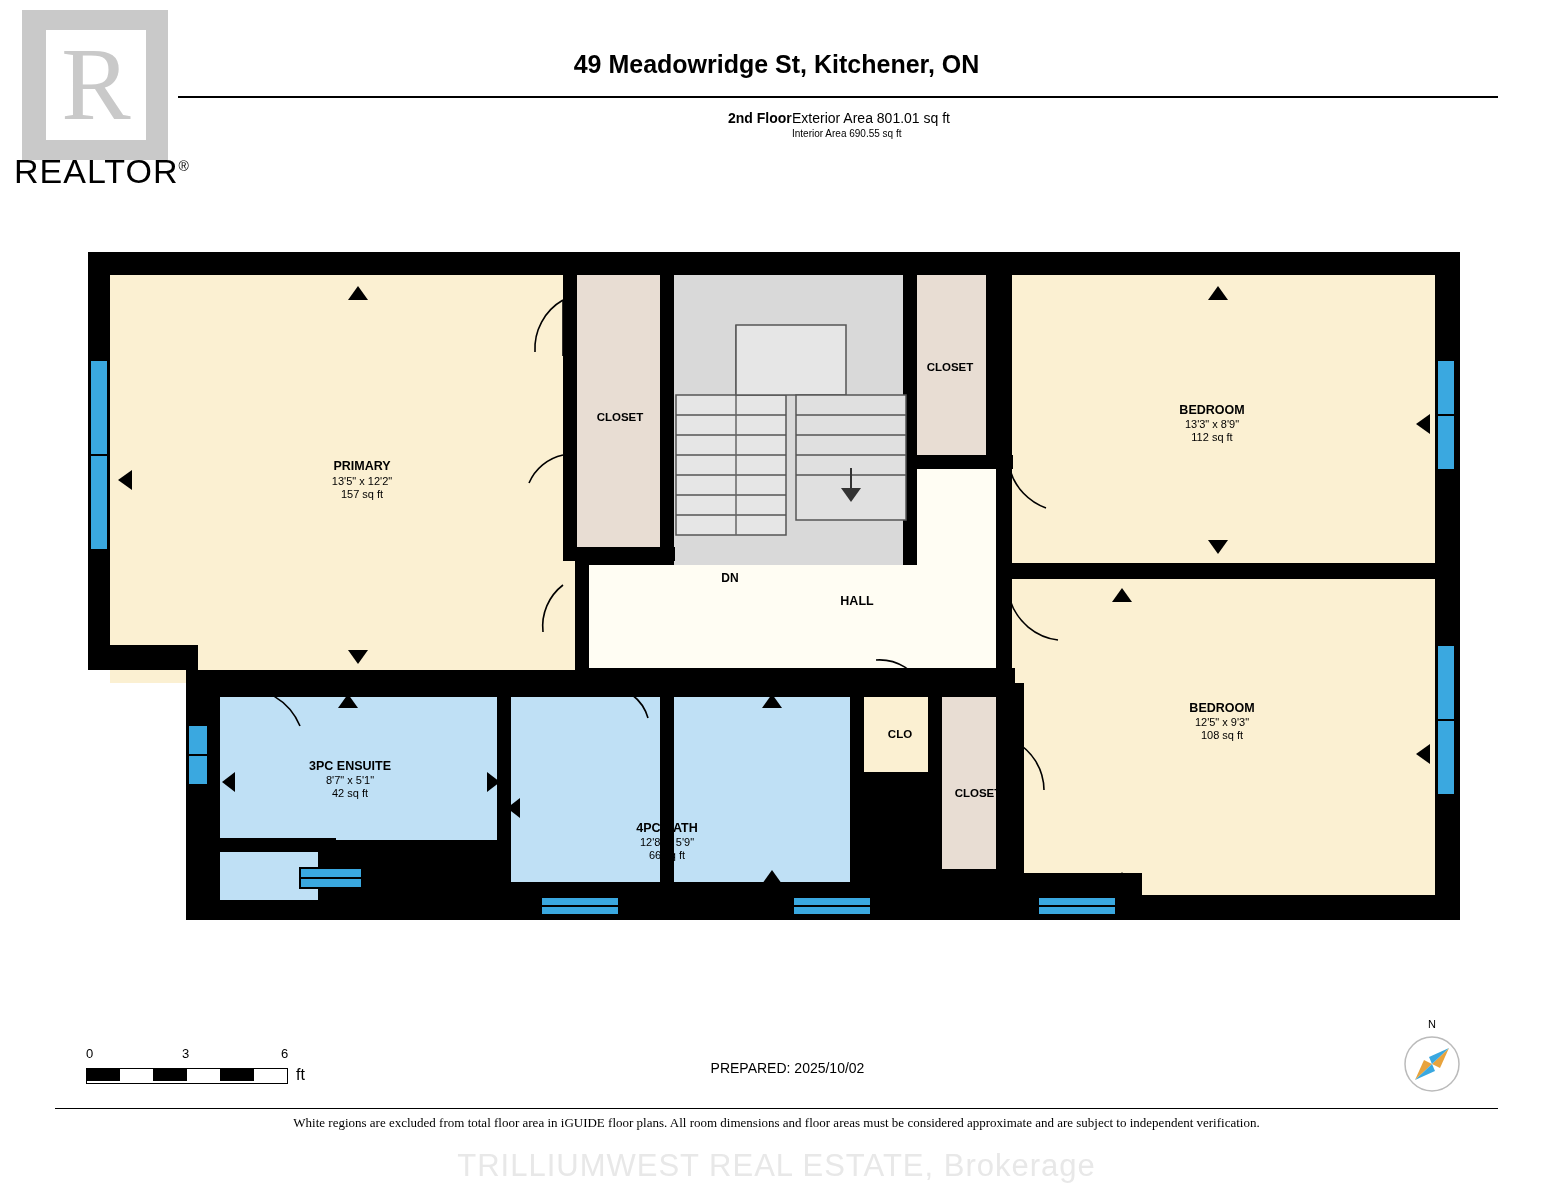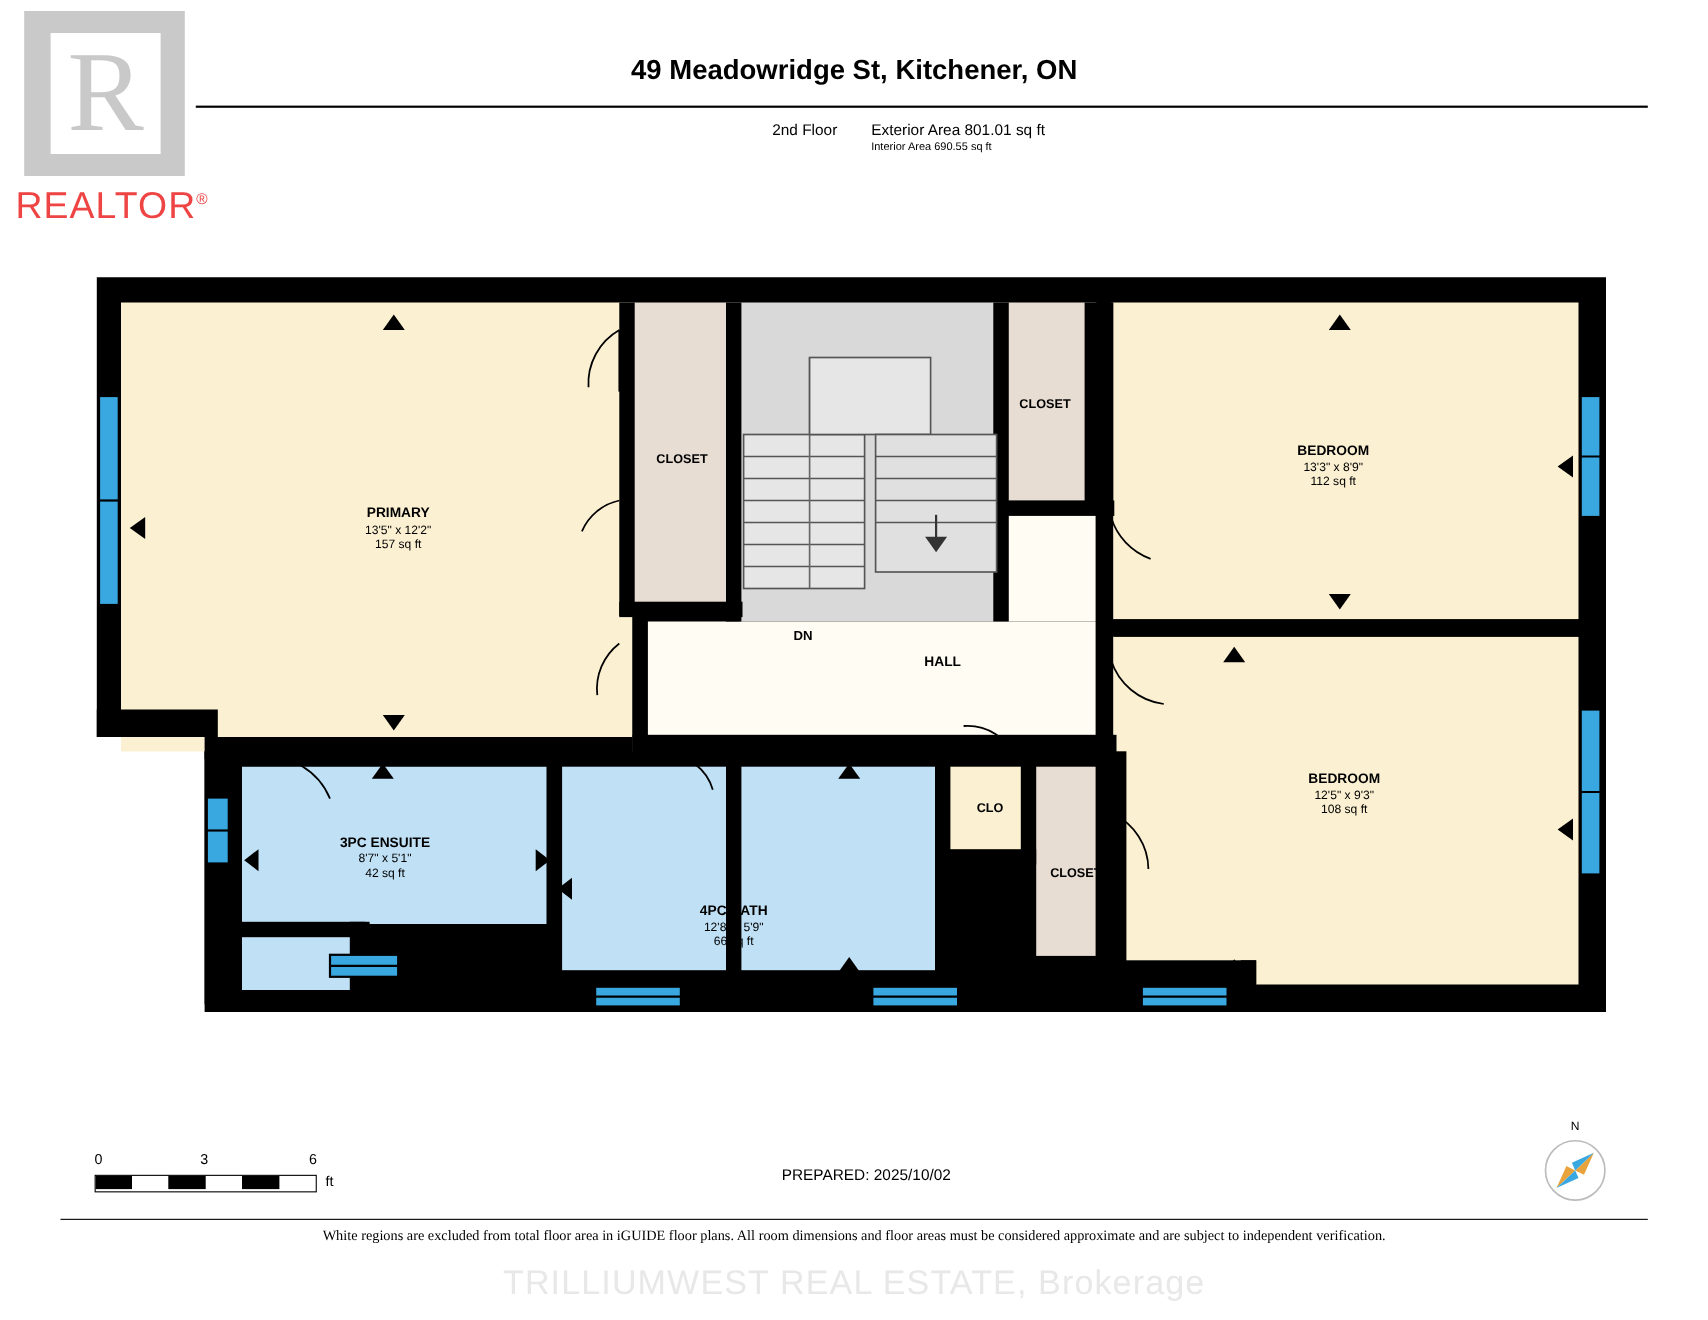--- a/index.html
+++ b/index.html
@@ -3,45 +3,45 @@
 <meta charset="utf-8">
 <style>
   html,body{margin:0;padding:0;background:#ffffff;}
   body{width:1553px;height:1200px;position:relative;font-family:"Liberation Sans",sans-serif;color:#000;overflow:hidden;}
 
   
   .realtor-logo{position:absolute;left:8px;top:8px;width:190px;height:200px;}
   .realtor-mark{position:absolute;left:14px;top:2px;width:146px;height:150px;background:#c9c9c9;}
   .realtor-r{position:absolute;left:38px;top:22px;width:100px;height:110px;background:#ffffff;
              font-family:"Liberation Serif",serif;font-size:104px;line-height:108px;text-align:center;color:#c9c9c9;}
-  .realtor-word{position:absolute;left:6px;top:160px;font-family:"Liberation Sans",sans-serif;
-                font-size:34px;letter-spacing:1px;color:#ef4444;font-weight:400;}
+  .realtor-word{position:absolute;left:6px;top:144px;font-family:"Liberation Sans",sans-serif;
+                font-size:34px;letter-spacing:1px;color:#000000;font-weight:400;}
   .realtor-word sup{font-size:14px;vertical-align:super;}
 
   .title{position:absolute;left:0;top:50px;width:1553px;text-align:center;font-size:25px;font-weight:bold;}
   .title-rule{position:absolute;left:178px;top:96px;width:1320px;height:2px;background:#000;}
 
-  .floorlabel{position:absolute;left:702px;top:110px;font-size:14px;font-weight:normal;}
+  .floorlabel{position:absolute;left:728px;top:110px;font-size:14px;font-weight:bold;}
   .ext-area{position:absolute;left:792px;top:110px;font-size:14px;}
   .int-area{position:absolute;left:792px;top:128px;font-size:10px;text-align:right;}
 
   
   #plan{position:absolute;left:0;top:0;width:1553px;height:1200px;}
 
   
   .scalebar{position:absolute;left:86px;top:1068px;width:200px;height:14px;border:1px solid #000;background:#fff;}
   .scalebar i{position:absolute;top:0;height:12px;background:#000;display:block;}
   .sb1{left:0;width:33px;}
   .sb2{left:66px;width:34px;}
   .sb3{left:133px;width:34px;}
   .tick{position:absolute;font-size:13px;}
   .t0{left:86px;top:1046px;}
   .t3{left:182px;top:1046px;}
   .t6{left:281px;top:1046px;}
-  .ftlbl{position:absolute;left:296px;top:1066px;font-size:13px;}
+  .ftlbl{position:absolute;left:296px;top:1066px;font-size:16px;}
 
   .prepared{position:absolute;left:0;top:1060px;width:1553px;text-align:center;font-size:14px;padding-left:11px;}
 
   .compass{position:absolute;left:1403px;top:1035px;width:58px;height:58px;}
   .compass-n{position:absolute;left:1428px;top:1018px;font-size:11px;}
 
   .disclaimer-rule{position:absolute;left:55px;top:1108px;width:1443px;height:1px;background:#000;}
   .disclaimer{position:absolute;left:0;top:1115px;width:1553px;text-align:center;font-size:13px;font-family:Liberation Serif, serif;}
 
   .watermark{position:absolute;left:0;top:1148px;width:1553px;text-align:center;

